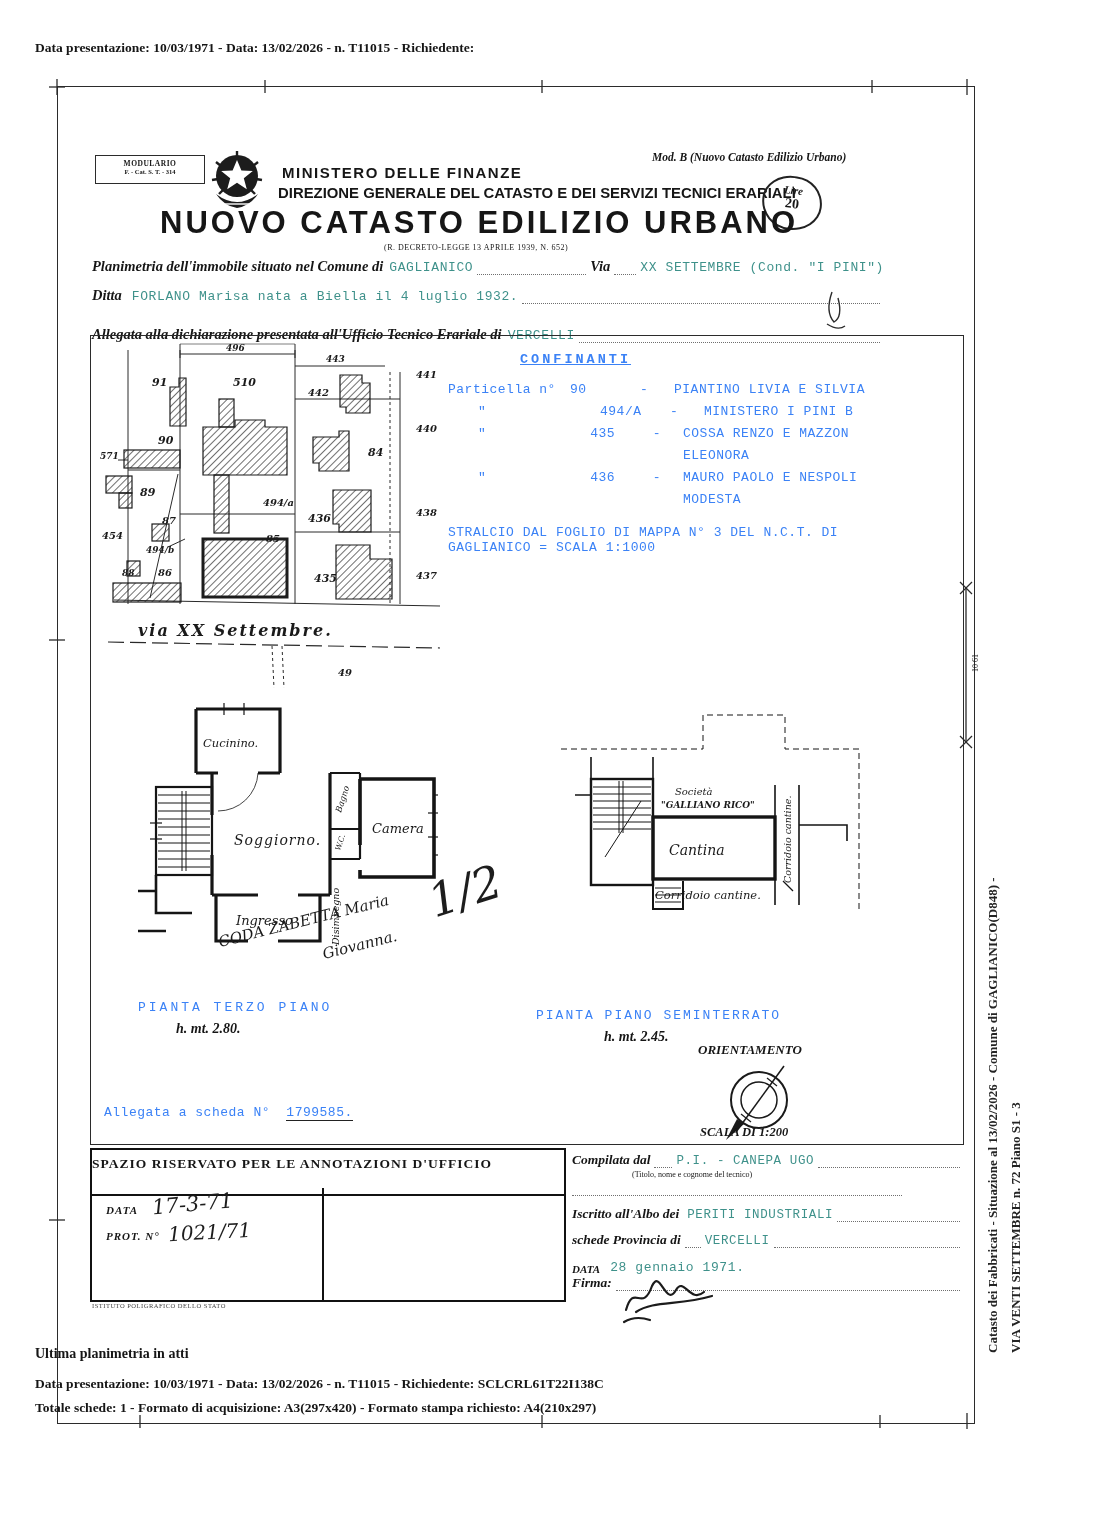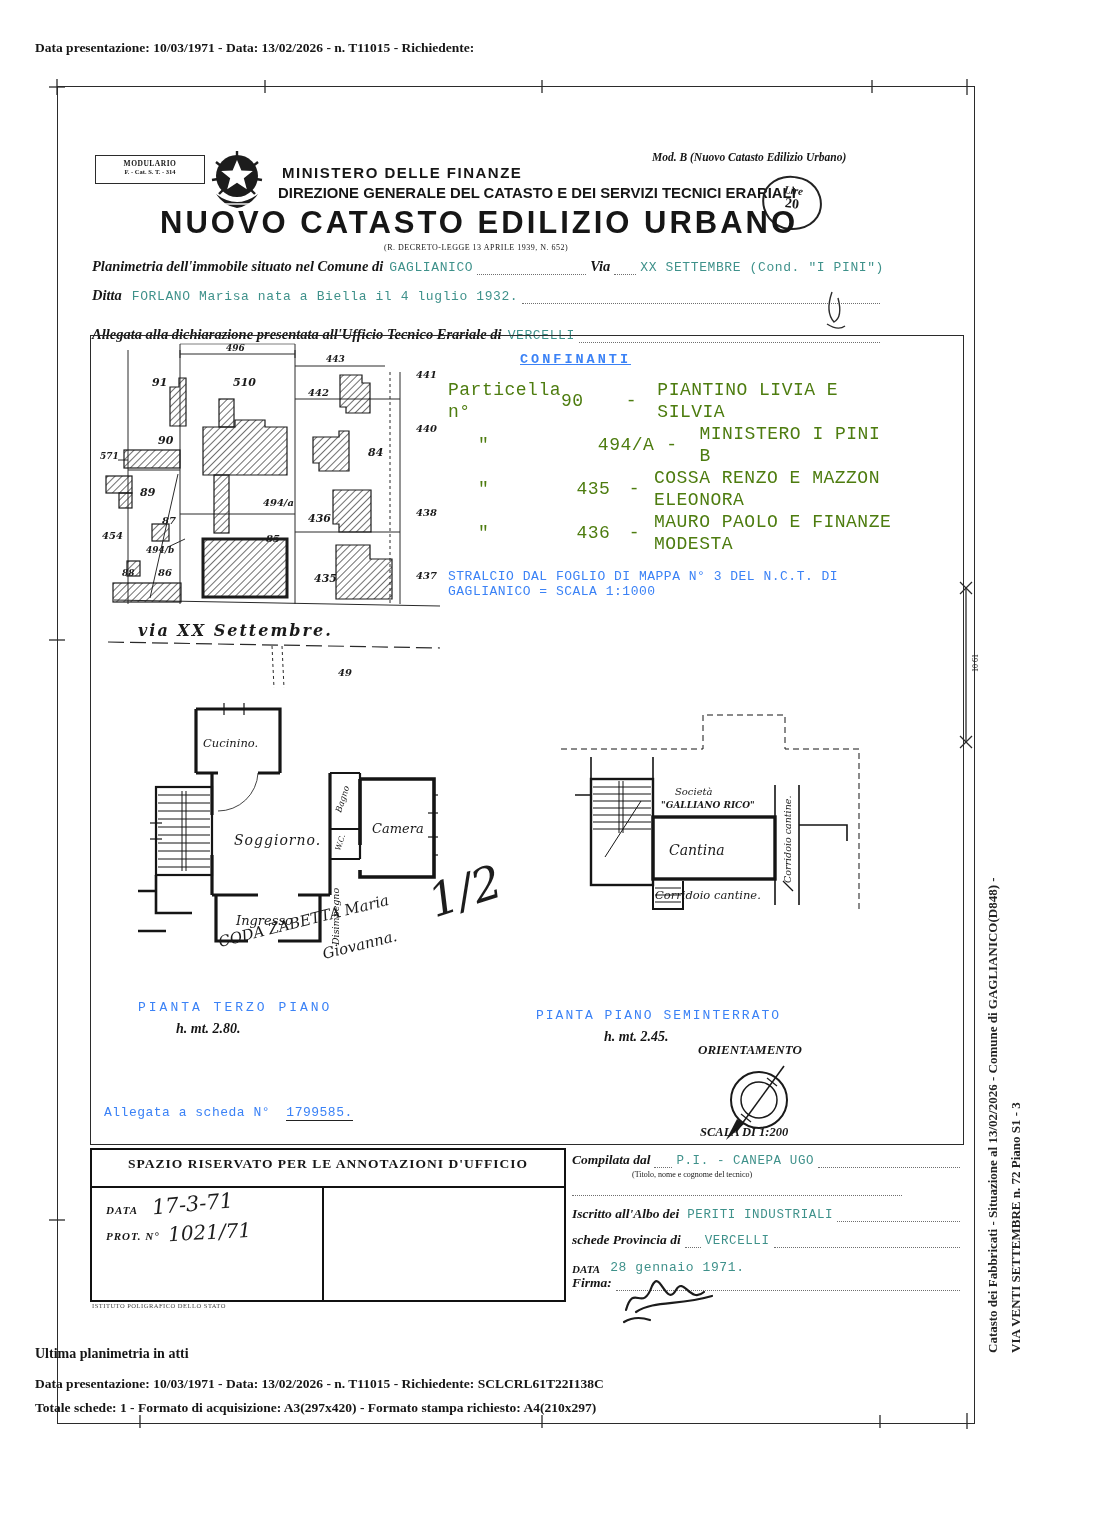--- a/index.html
+++ b/index.html
@@ -9,21 +9,21 @@
   .frame{border:1.6px solid #2b2b2b;}
   .si{font-style:italic;font-weight:bold;}
   .typed{font-family:"Liberation Mono",monospace;color:#0f766e;opacity:.8;letter-spacing:.6px;white-space:nowrap;}
   .mono{font-family:"Liberation Mono",monospace;color:#3b82f6;}
   .hand{font-family:"DejaVu Serif",serif;font-style:italic;color:#1d1d1d;}
   .flexline{display:flex;align-items:flex-end;}
   .dotfill{flex:1;border-bottom:1.3px dotted #6f6f6f;height:1.05em;margin:0 4px;min-width:14px;}
   .dotw{border-bottom:1.3px dotted #6f6f6f;height:1.05em;margin:0 4px;}
   .lbl{white-space:nowrap;}
   svg text{fill:#1a1a1a;}
-  .conf-row{display:flex;font-family:"Liberation Mono",monospace;font-size:18px;color:#4d7c0f;line-height:22px;letter-spacing:.5px;align-items:center;}
+  .conf-row{display:flex;font-family:"Liberation Mono",monospace;font-size:13px;color:#3b82f6;line-height:22px;letter-spacing:.5px;}
   .cc1{width:122px;}
   .cc1.q{padding-left:30px;width:92px;}
   .cc2{width:70px;}
   .ccsep{width:34px;}
   .margin-rot{writing-mode:vertical-rl;transform:rotate(180deg);font-size:13px;font-weight:600;color:#242424;line-height:1.75;}
 </style>
 </head>
 <body>
 
 <div class="page">
@@ -183,21 +183,21 @@
     <div class="conf-row">
       <span class="cc1 q">"</span>
       <span class="cc2" style="margin-left:30px;">435</span>
       <span class="ccsep">-</span>
       <span>COSSA RENZO E MAZZON ELEONORA</span>
     </div>
     <div class="conf-row">
       <span class="cc1 q">"</span>
       <span class="cc2" style="margin-left:30px;">436</span>
       <span class="ccsep">-</span>
-      <span>MAURO PAOLO E FINANZE MODESTA</span>
+      <span>MAURO PAOLO E NESPOLI MODESTA</span>
     </div>
     <div class="mono" style="margin-top:14px;font-size:13px;letter-spacing:.5px;">STRALCIO DAL FOGLIO DI MAPPA N° 3 DEL N.C.T. DI</div>
     <div class="mono" style="font-size:13px;letter-spacing:.5px;">GAGLIANICO = SCALA 1:1000</div>
   </div>
 
   <svg class="abs" style="left:108px;top:695px;" width="330" height="268" viewBox="0 0 330 268">
     <g stroke="#151515" fill="none">
 
       <path d="M88,14 H172 V78 M88,14 V78 M88,78 H110 M150,78 H172" stroke-width="3.2"></path>
       <path d="M150,78 A40,40 0 0 1 110,116" stroke-width=".8"></path>
@@ -304,21 +304,21 @@
     <circle cx="45" cy="42" r="28" stroke="#1a1a1a" stroke-width="2" fill="none"></circle>
     <circle cx="45" cy="42" r="18" stroke="#1a1a1a" stroke-width="1.5" fill="none"></circle>
     <line x1="70" y1="8" x2="22" y2="74" stroke="#1a1a1a" stroke-width="1.6"></line>
     <polygon points="12,82 30,66 23,61" fill="#1a1a1a"></polygon>
     <line x1="53" y1="20" x2="63" y2="28" stroke="#1a1a1a" stroke-width="1.2"></line>
     <line x1="27" y1="56" x2="37" y2="64" stroke="#1a1a1a" stroke-width="1.2"></line>
   </svg>
   <div class="abs si" style="left:700px;top:1125px;font-size:12.5px;">SCALA DI 1:200</div>
 
   <div class="abs" style="left:90px;top:1148px;width:472px;height:150px;border:2px solid #111;">
-    <div style="text-align:center;font-size:13.5px;font-weight:bold;letter-spacing:1px;padding:6px 0 14px;border-bottom:2.5px solid #111;">SPAZIO RISERVATO PER LE ANNOTAZIONI D'UFFICIO</div>
+    <div style="text-align:left;font-size:13.5px;font-weight:bold;letter-spacing:1px;padding:6px 0 22px;border-bottom:2.5px solid #111;">SPAZIO RISERVATO PER LE ANNOTAZIONI D'UFFICIO</div>
     <div class="abs" style="left:230px;top:38px;bottom:0;width:2px;background:#111;"></div>
     <div class="abs si" style="left:14px;top:54px;font-size:11px;letter-spacing:1px;">DATA</div>
     <div class="abs hand" style="left:60px;top:42px;font-size:21px;transform:rotate(-5deg);">17-3-71</div>
     <div class="abs si" style="left:14px;top:80px;font-size:11px;letter-spacing:1px;">PROT. N°</div>
     <div class="abs hand" style="left:76px;top:70px;font-size:20px;transform:rotate(-3deg);">1021/71</div>
   </div>
   <div class="abs" style="left:92px;top:1302px;font-size:6.5px;color:#444;letter-spacing:.5px;">ISTITUTO POLIGRAFICO DELLO STATO</div>
 
   <div class="abs" style="left:572px;top:1152px;width:392px;">
     <div class="flexline" style="font-size:13.5px;">

